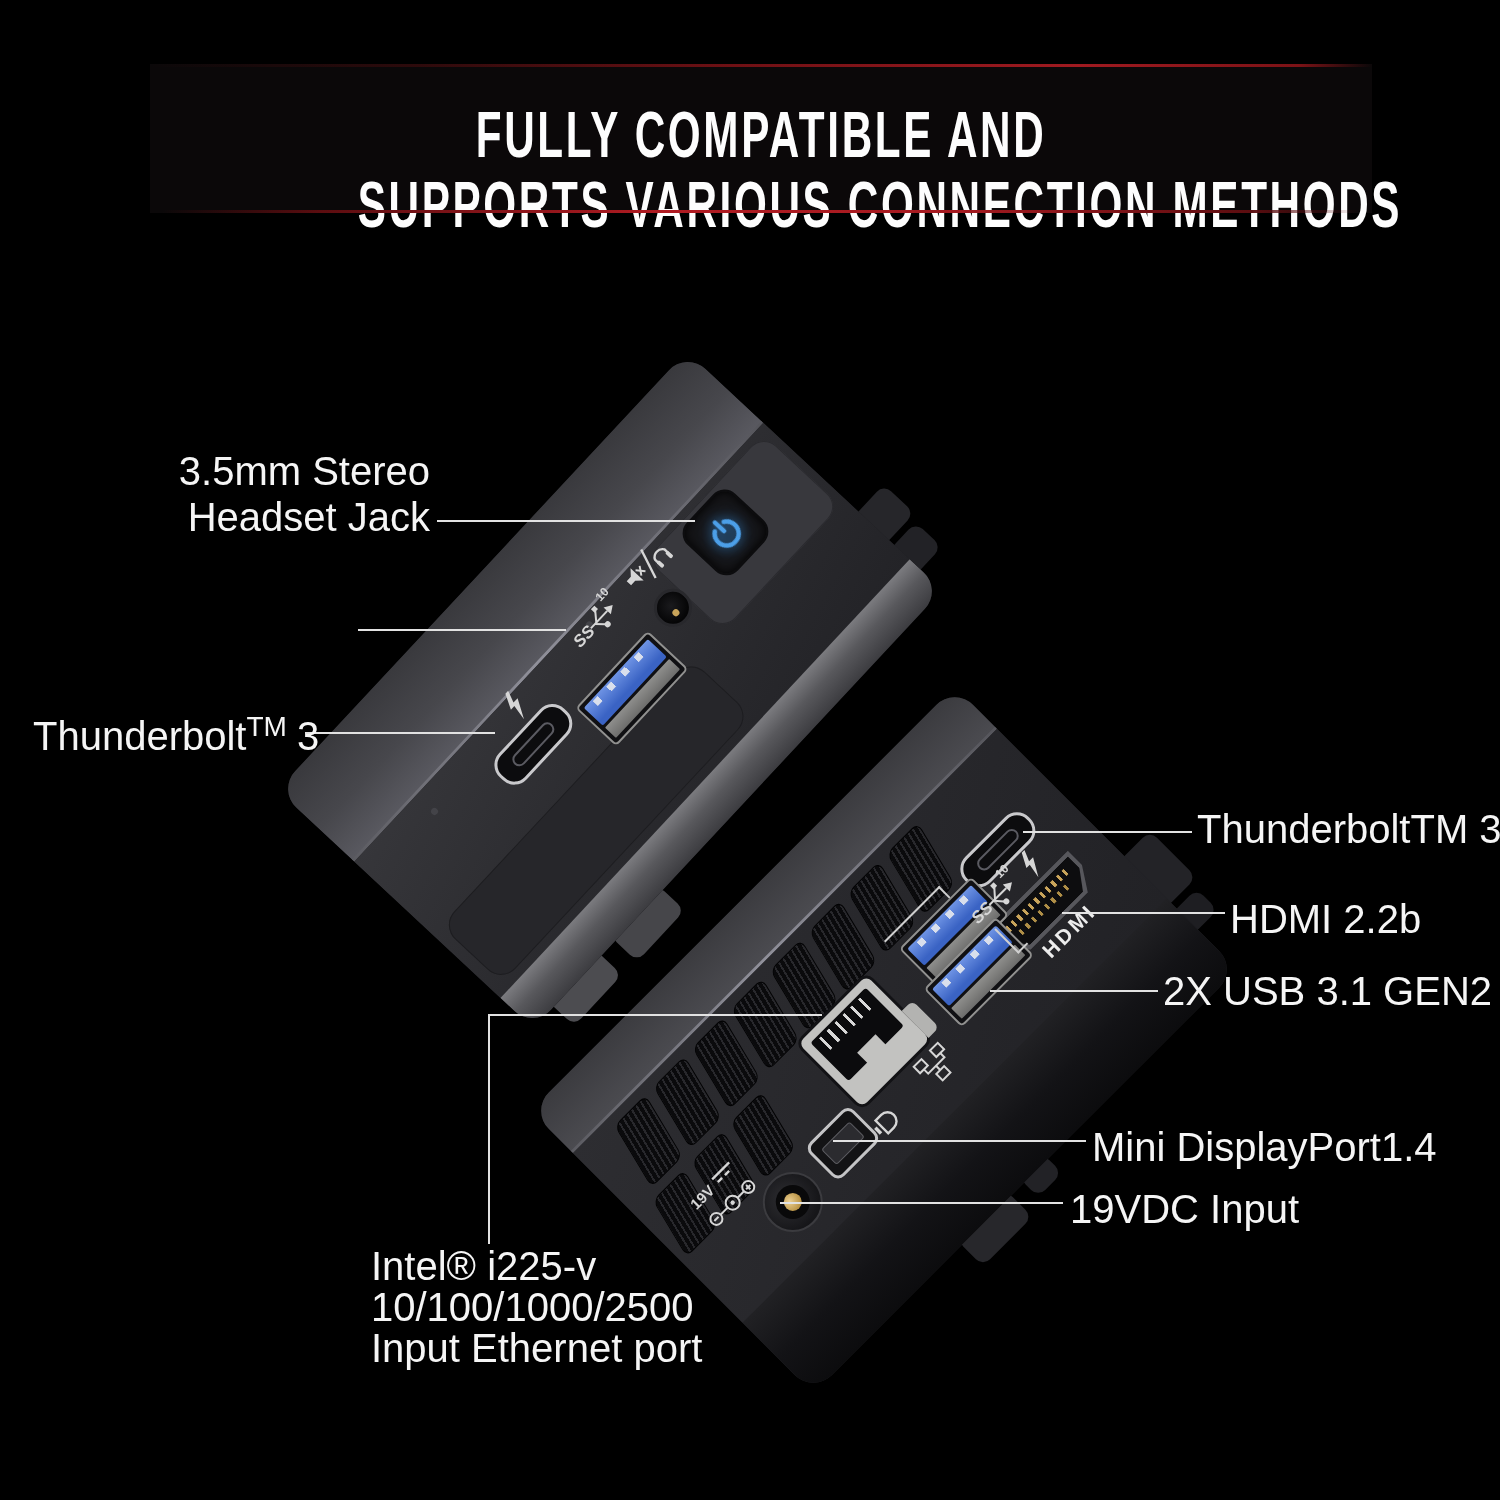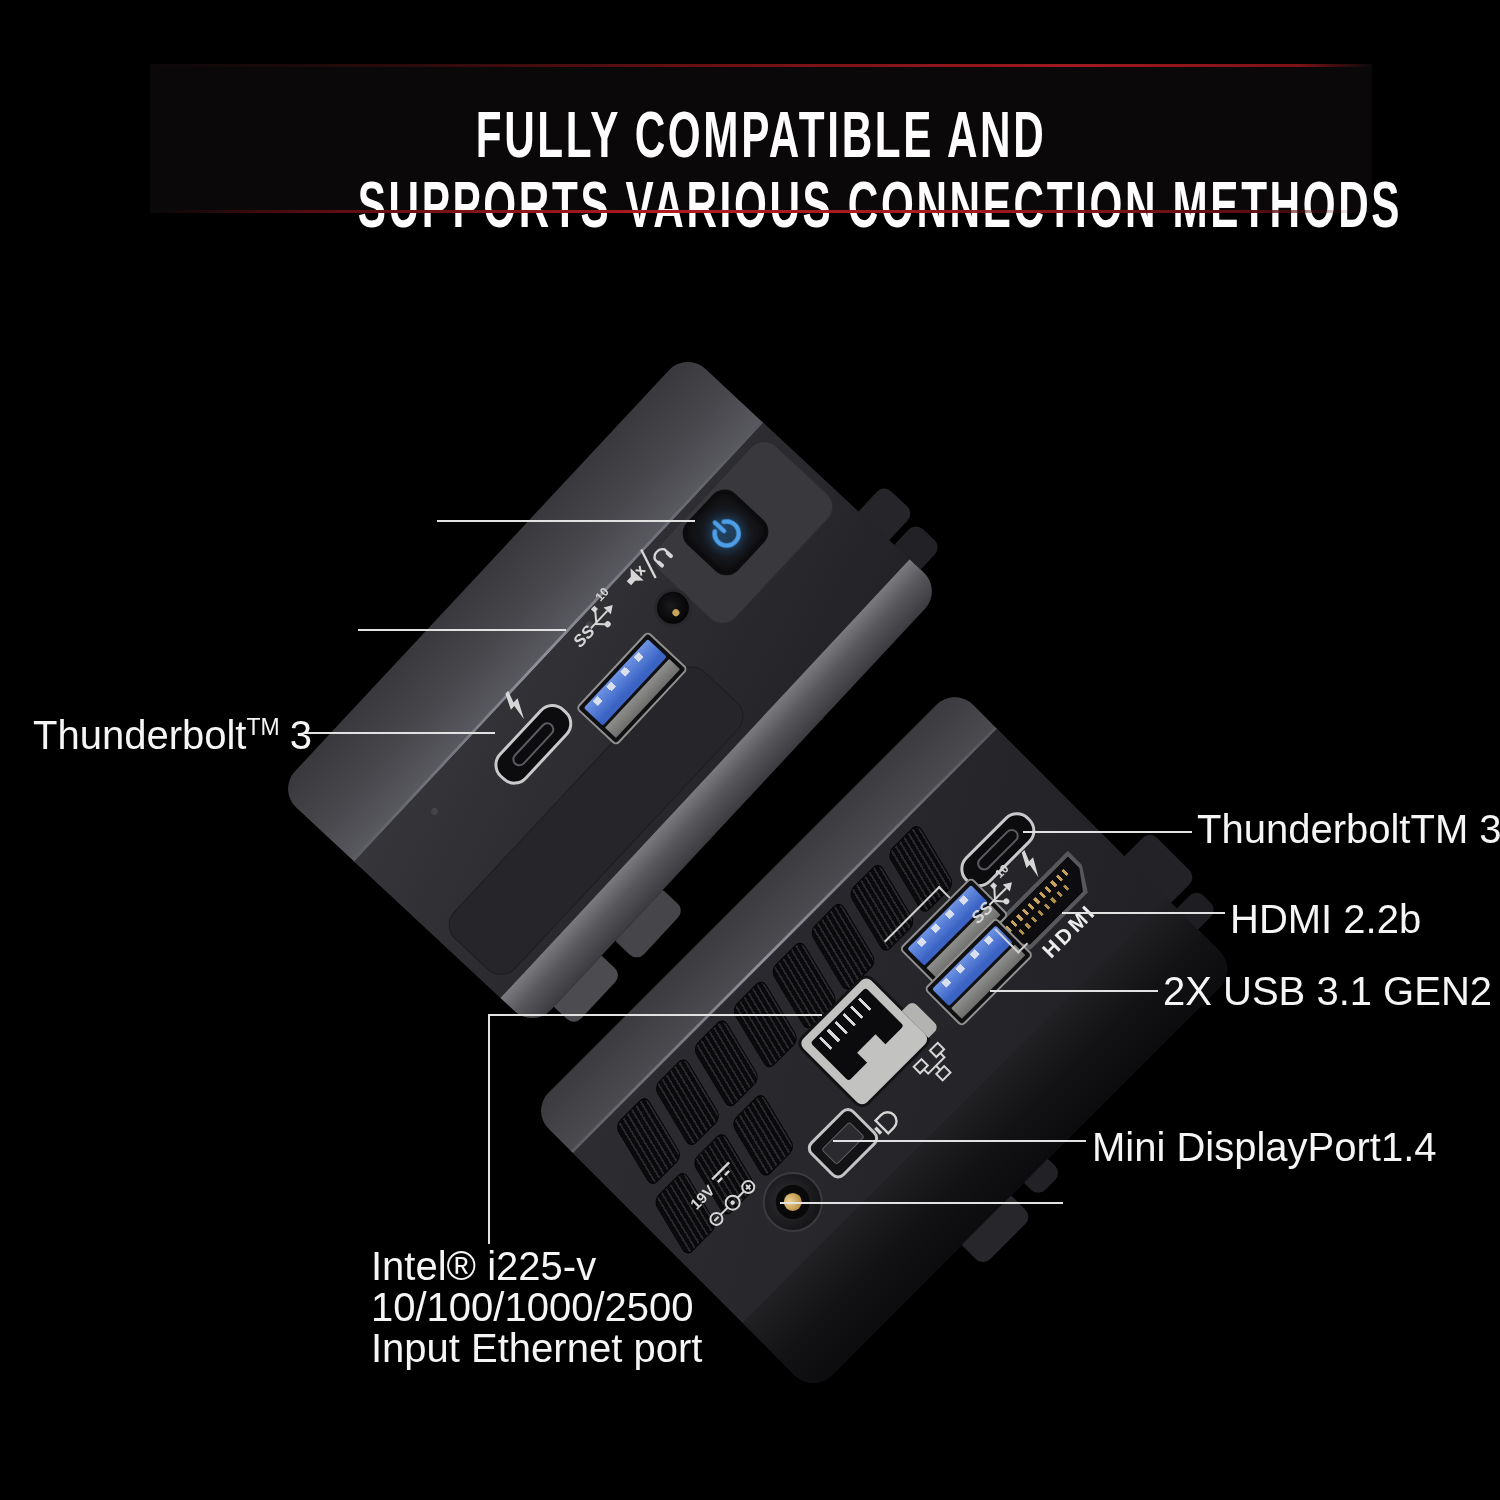--- a/index.html
+++ b/index.html
@@ -15,21 +15,21 @@
   .redline.bottom{bottom:0;background:linear-gradient(90deg,rgba(80,8,8,0) 1%,#5c0d10 14%,
                #b01b22 42%,#a51a20 66%,#5c0d10 90%,rgba(60,8,8,0) 99%);}
   .title-text{position:absolute;left:0;top:8px;width:100%;text-align:center;margin-top:28px;}
   .title-text span{display:block;font-weight:bold;font-size:64px;line-height:70px;
         letter-spacing:4px;color:#fdfdfd;transform:scaleX(.66);transform-origin:50% 50%;
         white-space:nowrap;}
 
   
   .lbl{position:absolute;font-size:40px;line-height:46px;color:#f5f5f5;z-index:6;white-space:nowrap;}
   .lbl.r{text-align:right;}
-  .lbl .sup{font-size:23px;vertical-align:super;}
+  .lbl .sup{font-size:28px;vertical-align:super;}
   .lbl .tnum{margin-left:10px;}
 
   
   .leader{position:absolute;background:#e2e2e2;height:2px;z-index:5;}
   .leader.v{width:2px;}
 
   
   .device{position:absolute;z-index:2;}
   .body{position:absolute;inset:0;border-radius:26px;overflow:hidden;background:#202024;z-index:2;}
   .tab{position:absolute;z-index:1;border-radius:10px;}
@@ -130,27 +130,32 @@
 
   <header class="title-block">
     <div class="redline top"></div>
     <div class="title-text">
       <span>FULLY COMPATIBLE AND</span>
       <span>SUPPORTS VARIOUS CONNECTION METHODS</span>
     </div>
     <div class="redline bottom"></div>
   </header>
 
+  <div class="lbl r" style="right:1070px;top:448px;">
+    <div>3.5mm Stereo</div>
+    <div>Headset Jack</div>
+  </div>
   <div class="lbl" style="left:33px;top:704px;">
     <span>Thunderbolt</span><span class="sup">TM</span><span class="tnum">3</span>
   </div>
   <div class="lbl" style="left:1197px;top:806px;">ThunderboltTM 3</div>
   <div class="lbl" style="left:1230px;top:896px;">HDMI 2.2b</div>
   <div class="lbl" style="left:1163px;top:968px;">2X USB 3.1 GEN2</div>
   <div class="lbl" style="left:1092px;top:1124px;">Mini DisplayPort1.4</div>
+  <div class="lbl" style="left:1070px;top:1186px;">19VDC Input</div>
   <div class="lbl" style="left:371px;top:1246px;line-height:41px;">
     <div>Intel® i225-v</div>
     <div>10/100/1000/2500</div>
     <div>Input Ethernet port</div>
   </div>
 
   <div class="leader" style="left:437px;top:520px;width:258px;"></div>
   <div class="leader" style="left:358px;top:629px;width:208px;"></div>
   <div class="leader" style="left:305px;top:732px;width:190px;"></div>
   <div class="leader" style="left:1023px;top:831px;width:169px;"></div>

